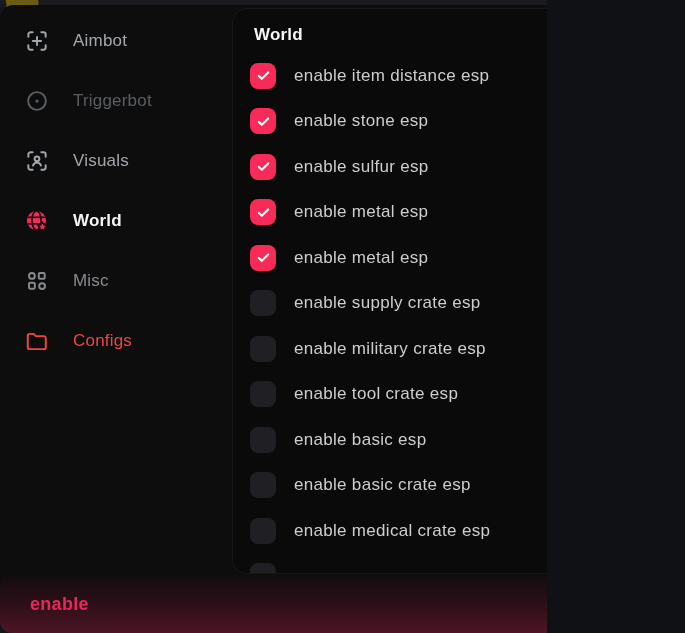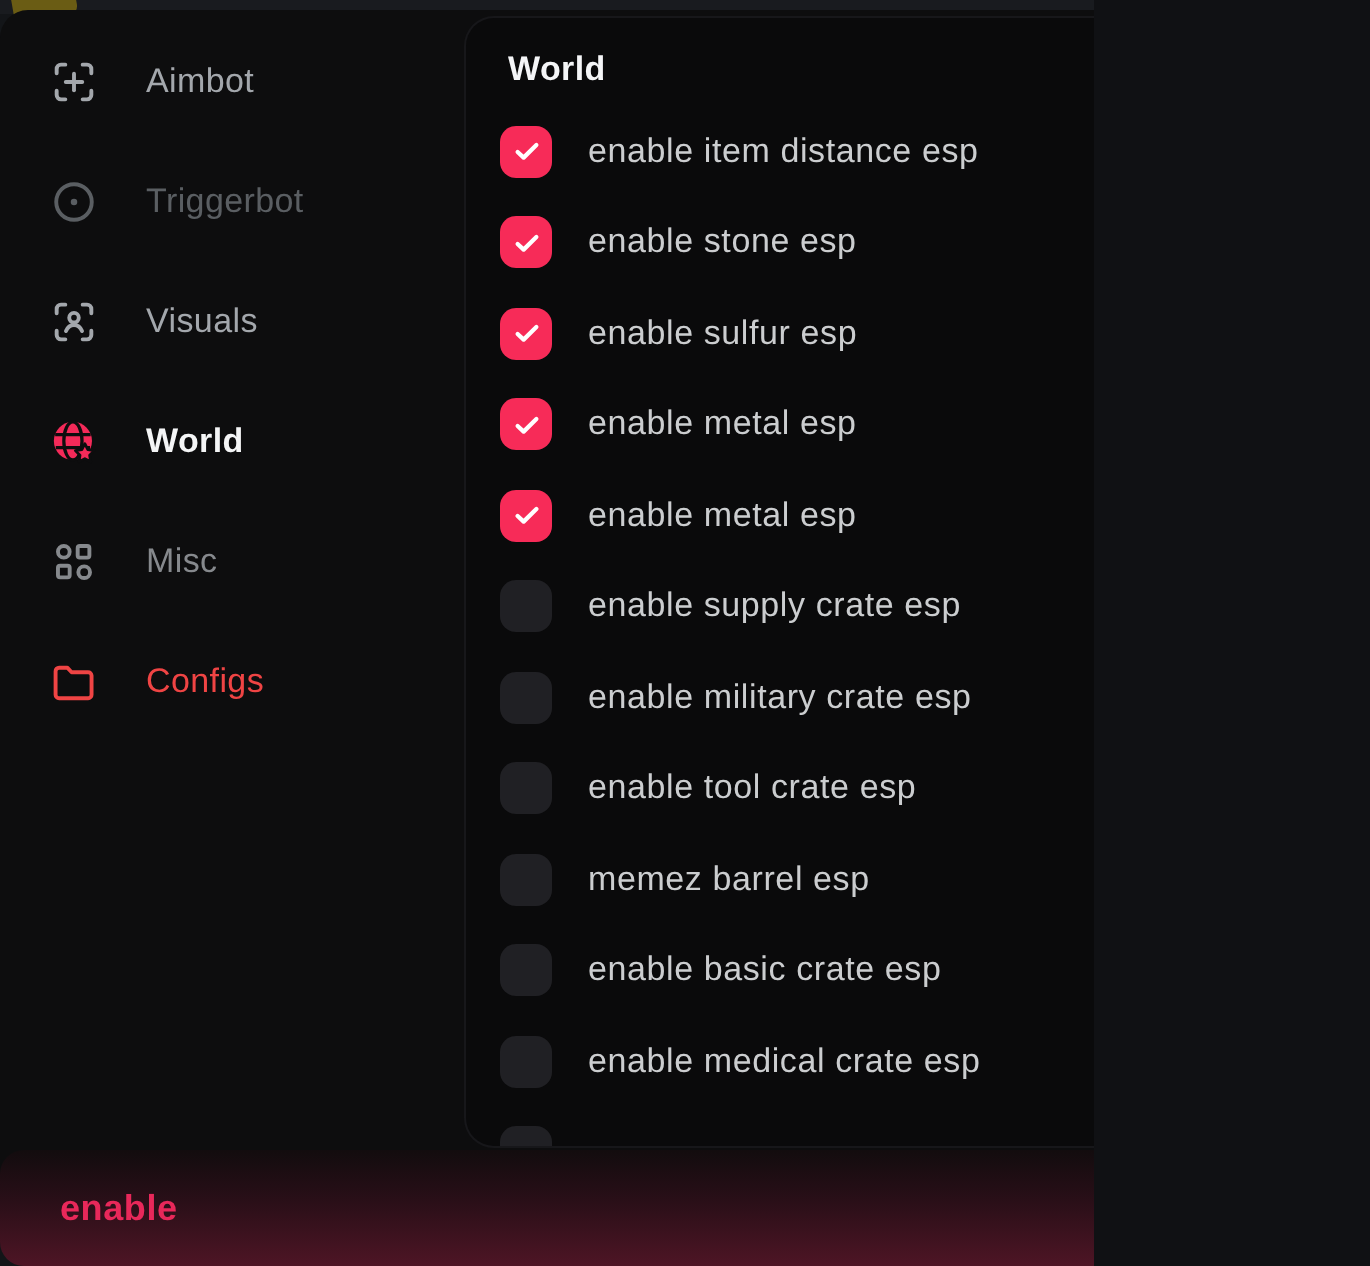--- a/index.html
+++ b/index.html
@@ -192,21 +192,21 @@
             <span class="row-label">enable military crate esp</span>
             <span class="swatch" style="background:#ffffff"></span>
           </div>
           <div class="row">
             <span class="checkbox "></span>
             <span class="row-label">enable tool crate esp</span>
             <span class="swatch" style="background:#ffffff"></span>
           </div>
           <div class="row">
             <span class="checkbox "></span>
-            <span class="row-label">memez barrel esp</span>
+            <span class="row-label">enable basic esp</span>
             <span class="swatch" style="background:#ffffff"></span>
           </div>
           <div class="row">
             <span class="checkbox "></span>
             <span class="row-label">enable basic crate esp</span>
             <span class="swatch" style="background:#ffffff"></span>
           </div>
           <div class="row">
             <span class="checkbox "></span>
             <span class="row-label">enable medical crate esp</span>

